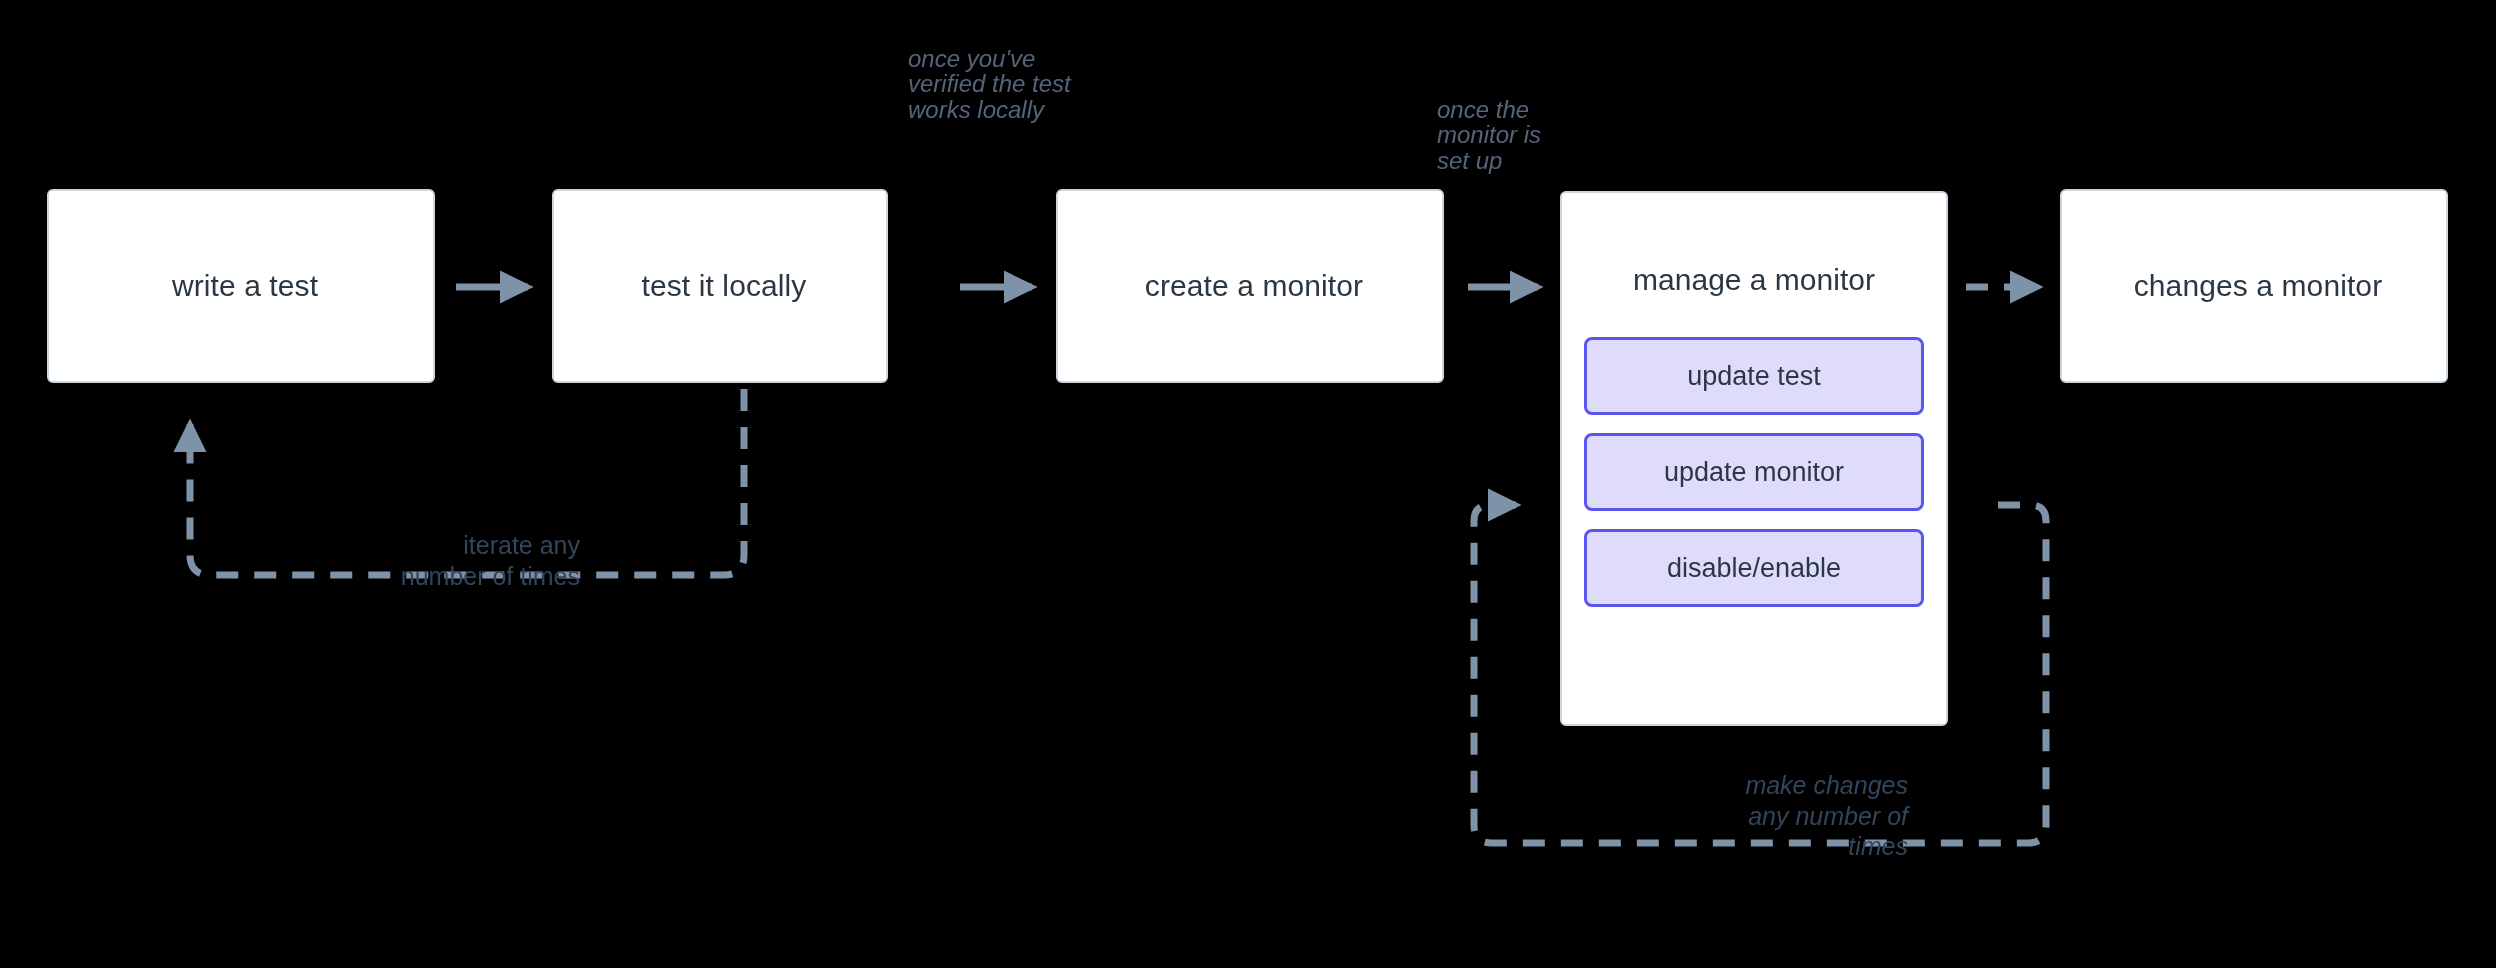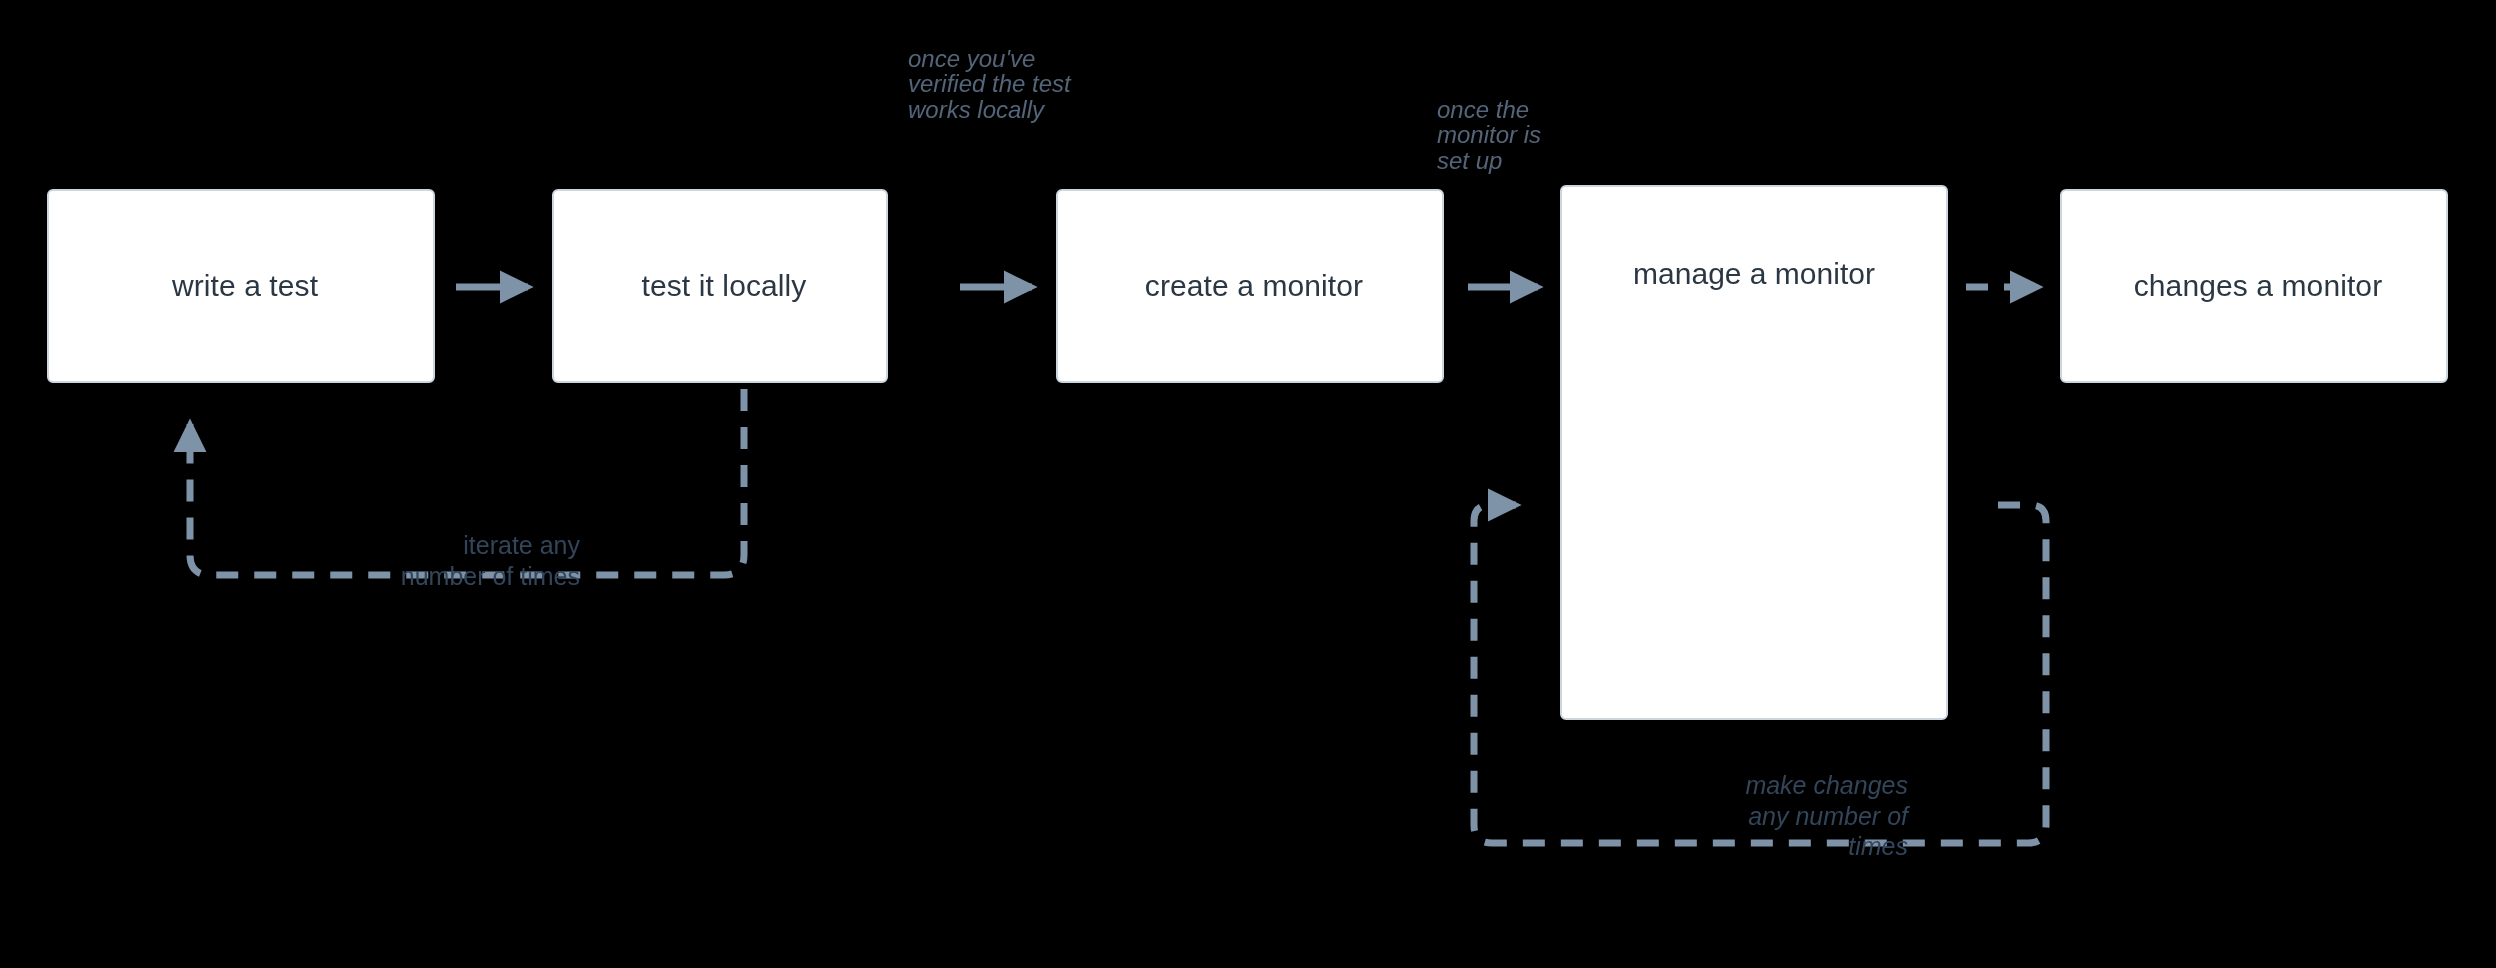--- a/index.html
+++ b/index.html
@@ -50,21 +50,21 @@
   }
 
   .node--write   { left: 47px;   top: 189px; width: 388px; height: 194px; }
   .node--testit  { left: 552px;  top: 189px; width: 336px; height: 194px; }
   .node--create  { left: 1056px; top: 189px; width: 388px; height: 194px; }
   .node--delete  { left: 2060px; top: 189px; width: 388px; height: 194px; }
 
   
   .node--manage {
     left: 1560px;
-    top: 185px;
+    top: 191px;
     width: 388px;
     height: 535px;
     display: block;
     padding: 0;
   }
   .manage-title {
     color: #2b3844;
     font-size: 30px;
     text-align: center;
     white-space: nowrap;
@@ -162,20 +162,31 @@
   <div class="node node--testit">
     <span class="node-label">test it locally</span>
   </div>
 
   <div class="node node--create">
     <span class="node-label">create a monitor</span>
   </div>
 
   <div class="node node--manage">
     <div class="manage-title">manage a monitor</div>
+    <div class="sublist">
+      <div class="subnode">
+        <span class="subnode-label">update test</span>
+      </div>
+      <div class="subnode">
+        <span class="subnode-label">update monitor</span>
+      </div>
+      <div class="subnode">
+        <span class="subnode-label">disable/enable</span>
+      </div>
+    </div>
   </div>
 
   <div class="node node--delete">
     <span class="node-label">changes a monitor</span>
   </div>
 
   <div class="note note--verified">once you've
 verified the test
 works locally</div>
 

